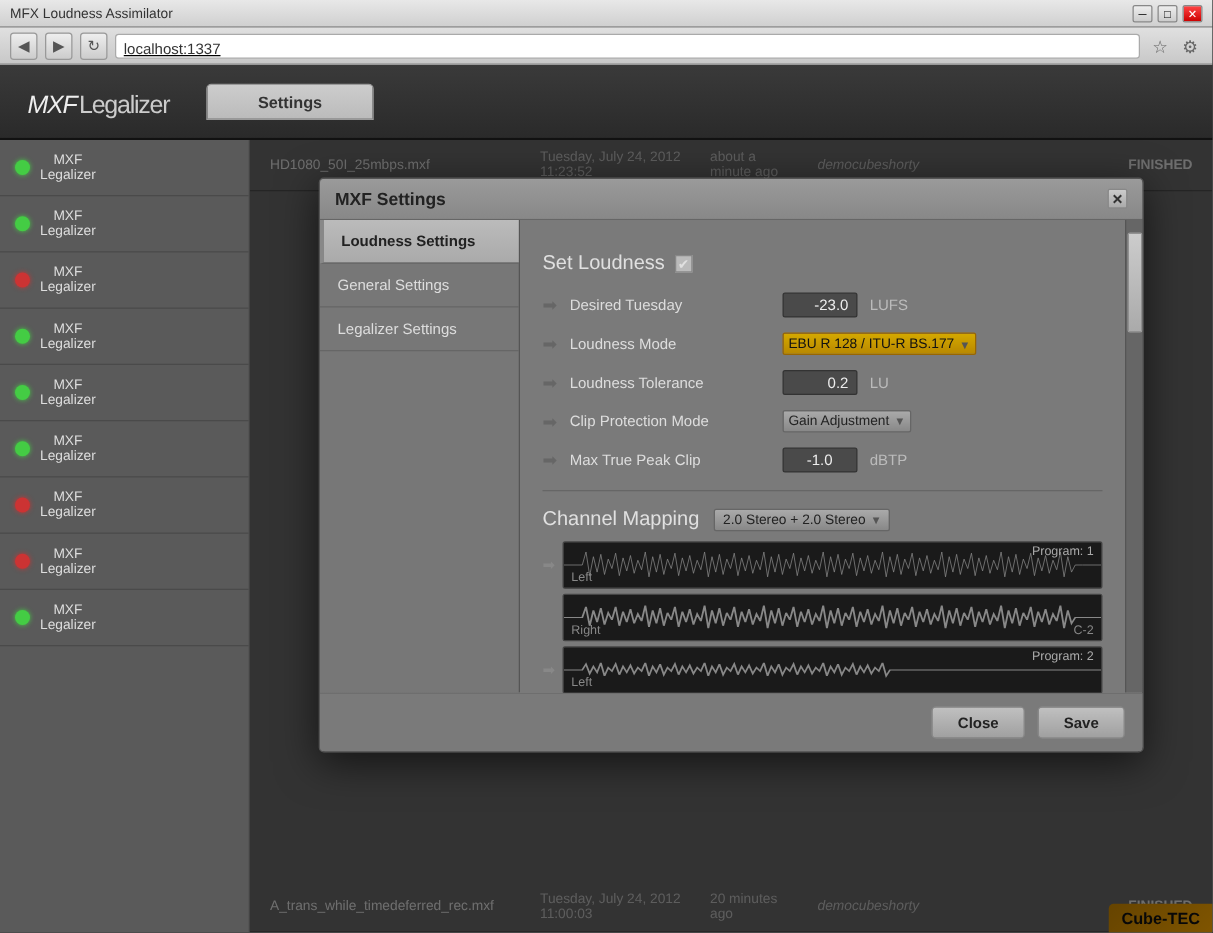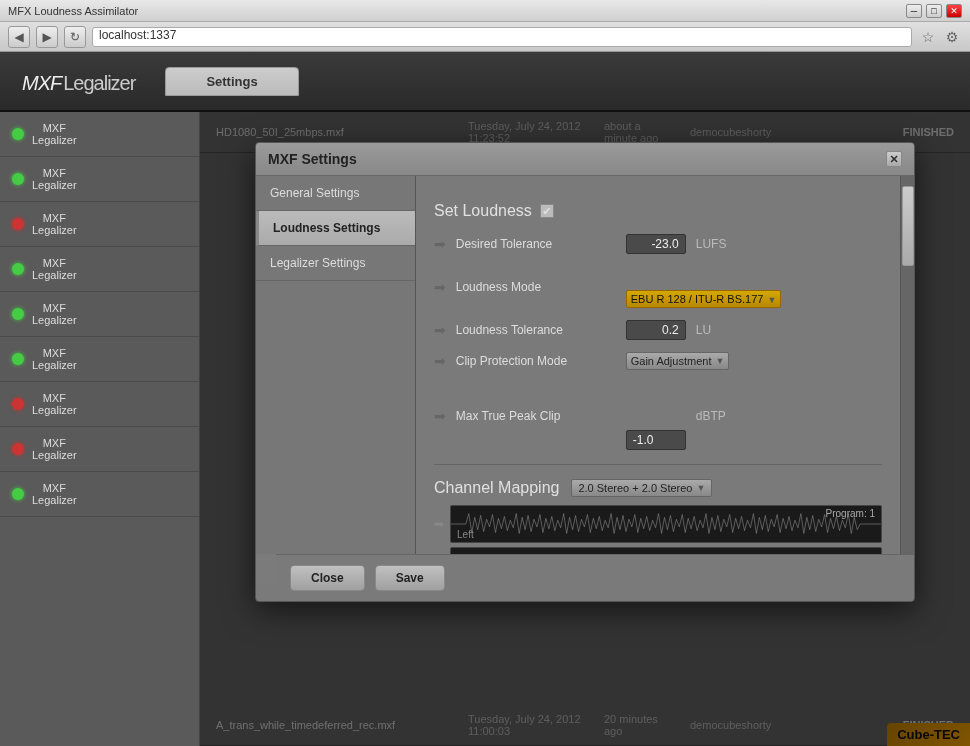--- a/index.html
+++ b/index.html
@@ -22,21 +22,21 @@
     .browser-toolbar {
       background: linear-gradient(to bottom, #e0e0e0, #c8c8c8);
       height: 30px;
       display: flex;
       align-items: center;
       padding: 0 8px;
       gap: 6px;
       border-bottom: 1px solid #999;
     }
     .nav-btn { width: 22px; height: 22px; display: flex; align-items: center; justify-content: center; background: linear-gradient(to bottom, #eee, #ccc); border: 1px solid #999; border-radius: 3px; cursor: pointer; font-size: 12px; color: #555; }
-    .address-bar { flex: 1; height: 20px; background: white; border: 1px solid #aaa; border-radius: 3px; padding: 0 6px; font-size: 12px; display: flex; align-items: flex-start; }
+    .address-bar { flex: 1; height: 20px; background: white; border: 1px solid #aaa; border-radius: 3px; padding: 0 6px; font-size: 12px; display: flex; align-items: flex-end; text-decoration: underline; }
     .address-bar-text { font-size: 12px; color: #333; }
     .toolbar-icons { display: flex; gap: 4px; }
     .toolbar-icon { width: 20px; height: 20px; display: flex; align-items: center; justify-content: center; color: #666; font-size: 14px; cursor: pointer; }
 
     
     .app-header {
       background: linear-gradient(to bottom, #3a3a3a, #2a2a2a);
       height: 60px;
       display: flex;
       align-items: center;
@@ -94,23 +94,23 @@
     .job-row {
       display: flex;
       align-items: center;
       padding: 8px 16px;
       border-bottom: 1px solid #4a4a4a;
       color: #ddd;
       font-size: 11px;
       gap: 16px;
     }
     .job-row .filename { width: 200px; }
-    .job-row .datetime { width: 120px; color: #bbb; margin-left: 36px; }
+    .job-row .datetime { width: 120px; color: #bbb; }
     .job-row .ago { width: 70px; color: #bbb; }
-    .job-row .user { width: 100px; color: #bbb; }
+    .job-row .user { width: 100px; color: #bbb; font-style: italic; }
     .job-row .status { color: #ddd; font-weight: bold; margin-left: auto; }
 
     
     .modal-overlay {
       position: absolute;
       top: 0; left: 0; right: 0; bottom: 0;
       background: rgba(0,0,0,0.5);
       display: flex;
       align-items: flex-start;
       justify-content: center;
@@ -235,21 +235,20 @@
       background: linear-gradient(to bottom, #d4a800, #b88800);
       border: 1px solid #996600;
       color: #111;
       font-size: 11px;
       padding: 2px 4px;
       border-radius: 2px;
       cursor: pointer;
       display: flex;
       align-items: flex-end;
       gap: 4px;
-      margin-top: 24px;
     }
     .setting-select-normal {
       background: linear-gradient(to bottom, #aaa, #888);
       border: 1px solid #666;
       color: #222;
       font-size: 11px;
       padding: 2px 4px;
       border-radius: 2px;
       cursor: pointer;
       display: flex;
@@ -324,26 +323,26 @@
       font-size: 10px;
     }
     .waveform-svg {
       width: 100%;
       height: 100%;
     }
 
     
     .modal-footer {
       display: flex;
+      justify-content: flex-end;
       gap: 10px;
       padding: 10px 14px;
       background: #7a7a7a;
       border-top: 1px solid #666;
       border-radius: 0 0 4px 4px;
-      margin-left: 20px;
     }
     .modal-btn {
       background: linear-gradient(to bottom, #c0c0c0, #a0a0a0);
       border: 1px solid #888;
       border-radius: 4px;
       padding: 5px 20px;
       font-size: 12px;
       color: #222;
       cursor: pointer;
       font-weight: bold;
@@ -475,35 +474,35 @@
       <div class="modal">
 
         <div class="modal-header">
           <span class="modal-title">MXF Settings</span>
           <div class="modal-close">✕</div>
         </div>
 
         <div class="modal-body">
 
           <div class="settings-sidebar">
+            <div class="settings-nav-item active">Loudness Settings</div>
             <div class="settings-nav-item">General Settings</div>
-            <div class="settings-nav-item active">Loudness Settings</div>
             <div class="settings-nav-item">Legalizer Settings</div>
           </div>
 
           <div class="settings-content">
 
             <div class="section-title">
               <span>Set Loudness</span>
               <div class="section-checkbox">✔</div>
             </div>
 
             <div class="setting-row">
               <span class="setting-arrow">➡</span>
-              <span class="setting-label">Desired Tolerance</span>
+              <span class="setting-label">Desired Tuesday</span>
               <input class="setting-input" value="-23.0" style="background: rgb(74, 74, 74); border: 1px solid rgb(51, 51, 51); color: rgb(238, 238, 238); font-size: 12px; padding: 2px 6px; width: 60px; text-align: right;">
               <span class="setting-unit">LUFS</span>
             </div>
 
             <div class="setting-row">
               <span class="setting-arrow">➡</span>
               <span class="setting-label">Loudness Mode</span>
               <div class="setting-select">
                 <span>EBU R 128 / ITU-R BS.177</span>
                 <span class="dropdown-arrow">▼</span>
@@ -522,21 +521,21 @@
               <span class="setting-label">Clip Protection Mode</span>
               <div class="setting-select-normal">
                 <span>Gain Adjustment</span>
                 <span class="dropdown-arrow">▼</span>
               </div>
             </div>
 
             <div class="setting-row">
               <span class="setting-arrow">➡</span>
               <span class="setting-label">Max True Peak Clip</span>
-              <input class="setting-input" value="-1.0" style="background: rgb(74, 74, 74); border: 1px solid rgb(51, 51, 51); color: rgb(238, 238, 238); font-size: 12px; padding: 2px 6px; width: 60px; text-align: left; margin-top: 48px;">
+              <input class="setting-input" value="-1.0" style="background: rgb(74, 74, 74); border: 1px solid rgb(51, 51, 51); color: rgb(238, 238, 238); font-size: 12px; padding: 2px 6px; width: 60px; text-align: center;">
               <span class="setting-unit">dBTP</span>
             </div>
 
             <hr class="section-divider">
 
             <div class="channel-section-title">
               <span>Channel Mapping</span>
               <div class="channel-select">
                 <span>2.0 Stereo + 2.0 Stereo</span>
                 <span class="dropdown-arrow">▼</span>

